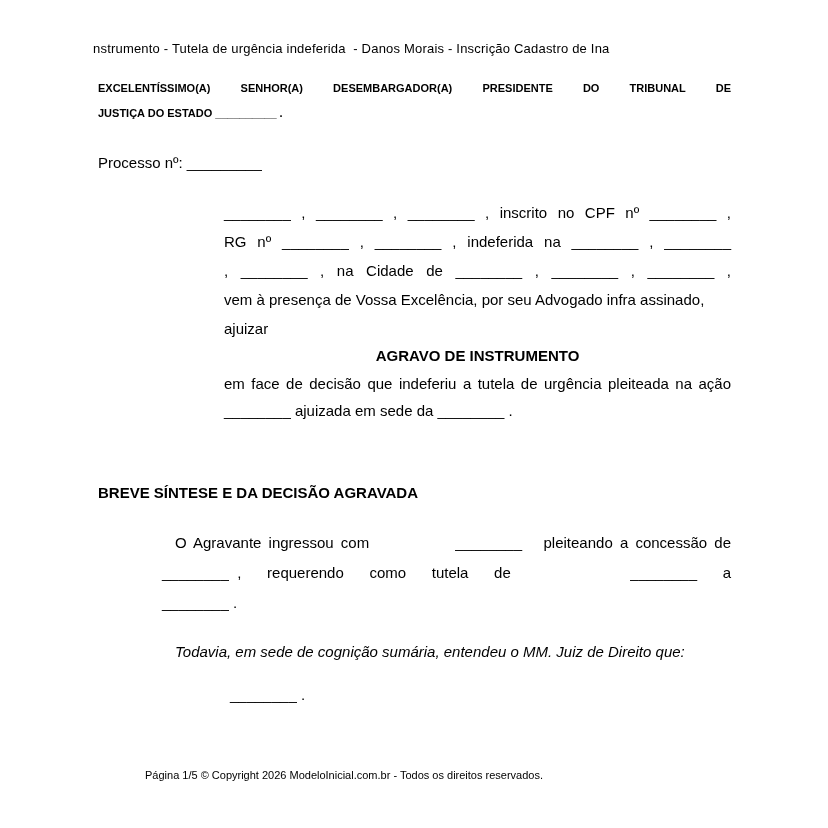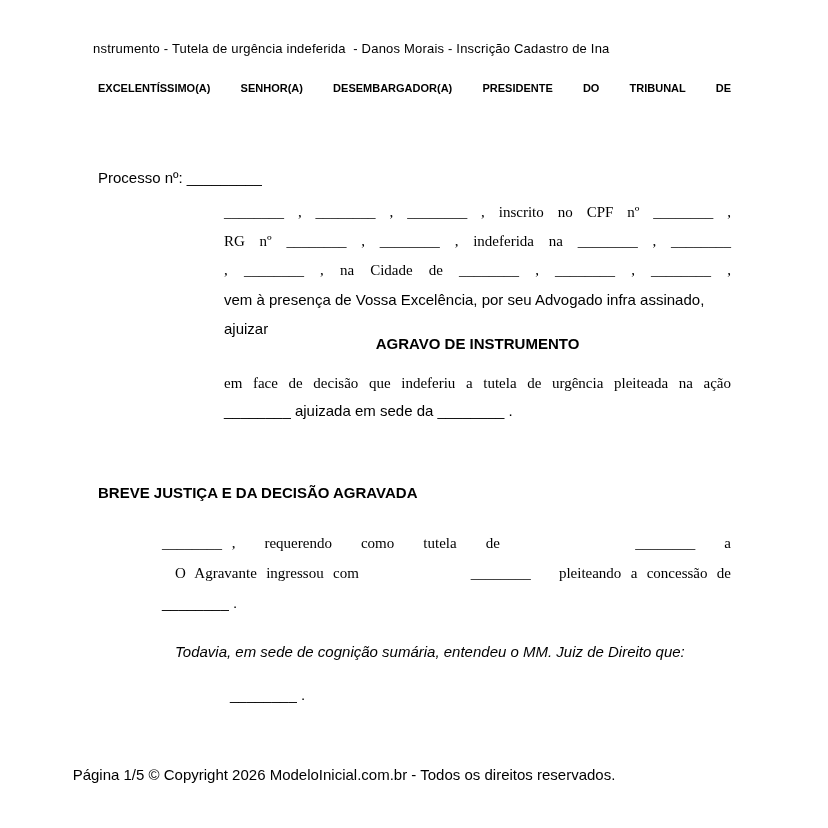--- a/index.html
+++ b/index.html
@@ -18,70 +18,71 @@
     left: 93px; top: 38px;
     font-size: 13px; line-height: 22px;
     white-space: pre;
     letter-spacing: 0.2px;
   }
 
   
   .addressing { left: 98px; top: 76px; width: 633px; font-weight: bold; font-size: 11px; line-height: 25px; }
   .addressing .l1 { text-align: justify; text-align-last: justify; white-space: nowrap; }
 
-  .processo { left: 98px; top: 152px; font-size: 15px; line-height: 22px; margin-top: 15px; }
+  .processo { left: 98px; top: 152px; font-size: 15px; line-height: 22px; }
 
   .qualification { left: 224px; top: 198px; width: 507px; font-size: 15px; line-height: 29px; }
-  .jline { text-align: justify; text-align-last: justify; font-family: Liberation Serif, serif; }
+  .jline { text-align: justify; text-align-last: justify; }
 
-  .piece-title { left: 224px; top: 331px; width: 507px; font-size: 15px; line-height: 26px; font-weight: bold; text-align: center; }
+  .piece-title { left: 224px; top: 343px; width: 507px; font-size: 15px; line-height: 26px; font-weight: bold; text-align: center; }
 
   .object-par { left: 224px; top: 370px; width: 507px; font-size: 15px; line-height: 27px; }
 
   .section-heading { left: 98px; top: 482px; font-size: 15px; line-height: 22px; font-weight: bold; }
 
   .synthesis { left: 162px; top: 528px; width: 569px; font-size: 15px; line-height: 30px; }
   .synthesis .indent { padding-left: 13px; }
 
   .todavia { left: 162px; top: 641px; width: 569px; font-size: 15px; line-height: 22px; text-indent: 13px; font-style: italic; }
 
   .quote-blank { left: 230px; top: 684px; font-size: 15px; line-height: 22px; }
 
-  .footer { left: 0; top: 764px; width: 688px; font-size: 15px; line-height: 22px; text-align: center; }
+  .footer { left: 0; top: 764px; width: 688px; font-size: 11px; line-height: 22px; text-align: center; }
 </style>
 </head>
 <body>
 
 <div class="abs doc-title">nstrumento - Tutela de urgência indeferida  - Danos Morais - Inscrição Cadastro de Ina</div>
 
 <div class="abs addressing">
   <div class="l1">EXCELENTÍSSIMO(A) SENHOR(A) DESEMBARGADOR(A) PRESIDENTE DO TRIBUNAL DE</div>
+  <div class="l2">JUSTIÇA DO ESTADO __________ .</div>
 </div>
 
 <div class="abs processo">Processo nº: _________</div>
 
 <div class="abs qualification">
   <div class="jline">________ , ________ , ________ , inscrito no CPF nº ________ ,</div>
   <div class="jline">RG nº ________ , ________ , indeferida na ________ , ________</div>
   <div class="jline">, ________ , na Cidade de ________ , ________ , ________ ,</div>
   <div>vem à presença de Vossa Excelência, por seu Advogado infra assinado, ajuizar</div>
 </div>
 
 <div class="abs piece-title">AGRAVO DE INSTRUMENTO</div>
 
 <div class="abs object-par">
   <div class="jline">em face de decisão que indeferiu a tutela de urgência pleiteada na ação</div>
   <div>________ ajuizada em sede da ________ .</div>
 </div>
 
-<div class="abs section-heading">BREVE JUSTIÇA E DA DECISÃO AGRAVADA</div>
+<div class="abs section-heading">BREVE SÍNTESE E DA DECISÃO AGRAVADA</div>
 
 <div class="abs synthesis">
+  <div class="jline indent">O Agravante ingressou com &nbsp;&nbsp;&nbsp;&nbsp;&nbsp;&nbsp;&nbsp;&nbsp;&nbsp;&nbsp; ________ &nbsp; pleiteando a concessão de</div>
   <div class="jline">________ , &nbsp; requerendo &nbsp; como &nbsp; tutela &nbsp; de &nbsp;&nbsp;&nbsp;&nbsp;&nbsp;&nbsp;&nbsp;&nbsp;&nbsp;&nbsp;&nbsp;&nbsp; ________ &nbsp; a</div>
-  <div class="jline indent">O Agravante ingressou com &nbsp;&nbsp;&nbsp;&nbsp;&nbsp;&nbsp;&nbsp;&nbsp;&nbsp;&nbsp; ________ &nbsp; pleiteando a concessão de</div>
   <div>________ .</div>
 </div>
 
 <div class="abs todavia">Todavia, em sede de cognição sumária, entendeu o MM. Juiz de Direito que:</div>
 
 <div class="abs quote-blank">________ .</div>
 
 <div class="abs footer">Página 1/5 © Copyright 2026 ModeloInicial.com.br - Todos os direitos reservados.</div>
 
 </body></html>

